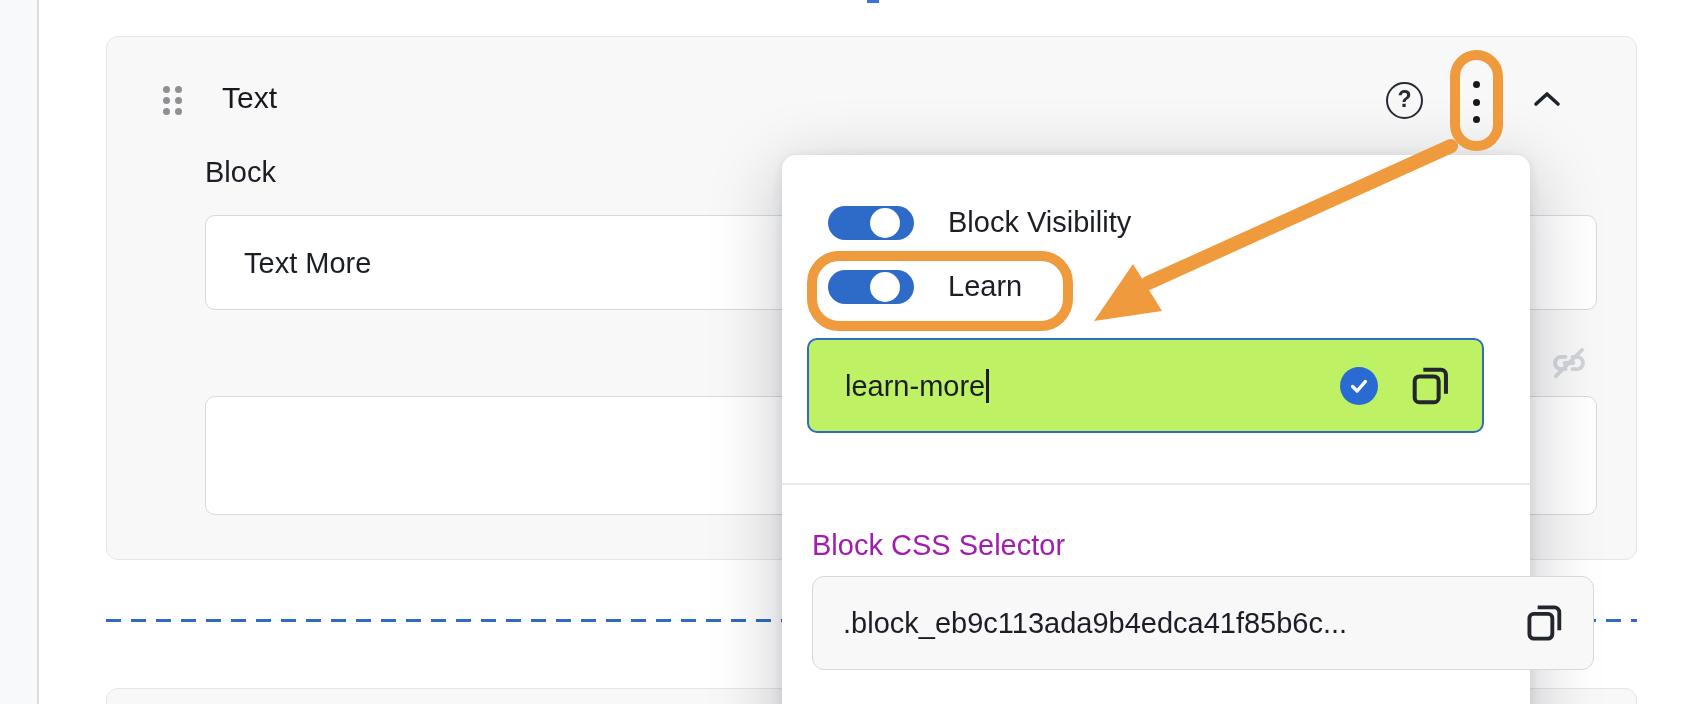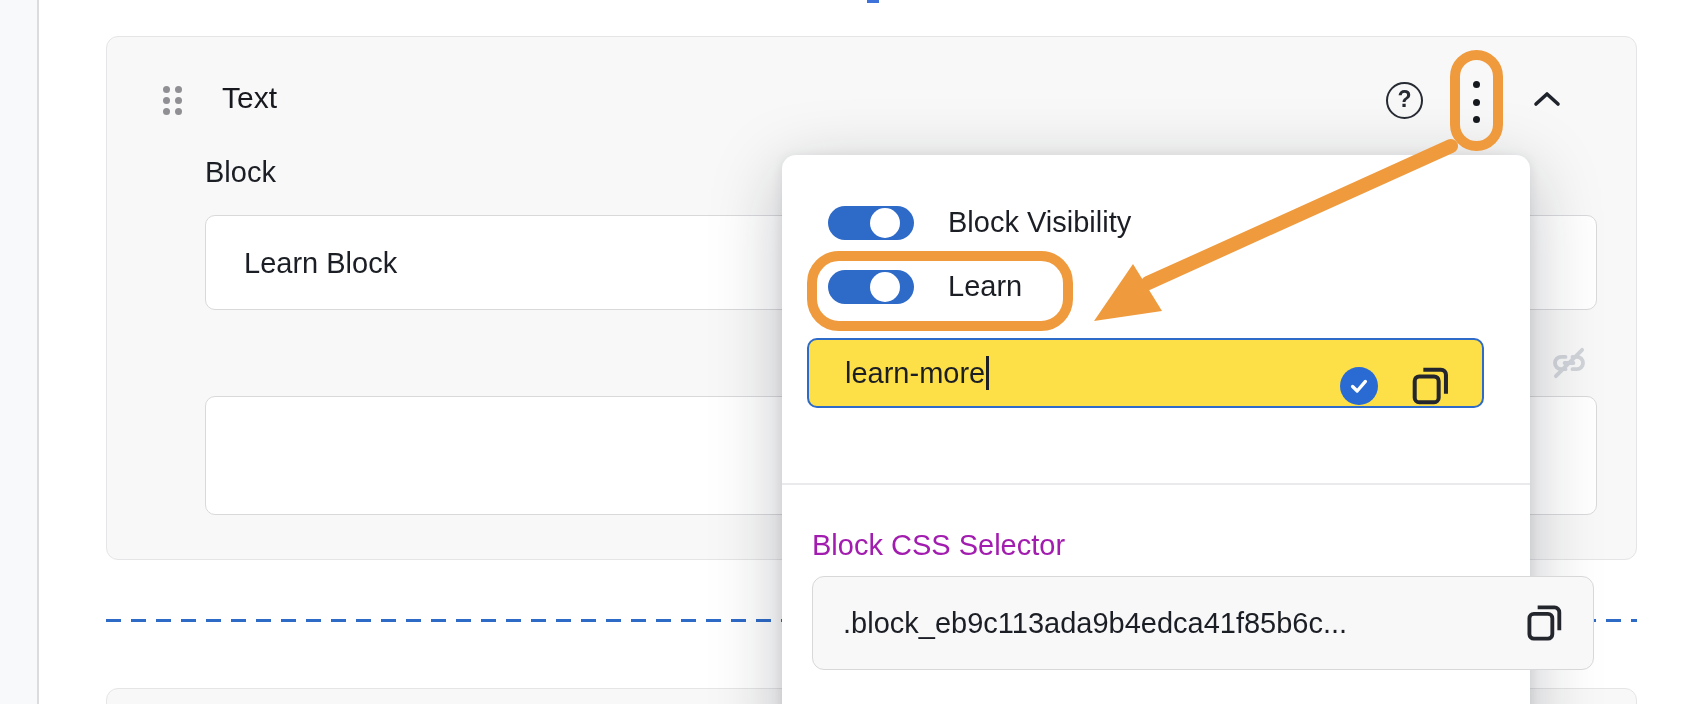--- a/index.html
+++ b/index.html
@@ -92,22 +92,22 @@
     position:absolute; top:2px; left:3px; width:30px; height:30px;
     border-radius:50%; background:#fff; transition:left .15s;
   }
   .toggle.on .knob { left:42px; }
   .toggle-label { font-size:29px; color:#1b1e24; white-space:nowrap; }
   .ring-highlight {
     position:absolute; left:25px; top:96px; width:266px; height:80px;
     border:10px solid #ef9a3d; border-radius:32px; z-index:3; pointer-events:none;
   }
   .anchor-input {
-    position:absolute; left:25px; top:183px; width:677px; height:70px;
-    background:#fde047; border:2.5px solid #2e6ac8; border-radius:10px;
+    position:absolute; left:25px; top:183px; width:677px; height:95px;
+    background:#bef264; border:2.5px solid #2e6ac8; border-radius:10px;
     display:flex; align-items:center;
   }
   .anchor-input .val { margin-left:36px; font-size:29px; color:#1b1e24; }
   .caret { display:inline-block; width:2.5px; height:34px; background:#1b1e24; margin-left:1px; vertical-align:-7px; }
   .check-badge {
     position:absolute; right:104px; top:27px; width:38px; height:38px;
     border-radius:50%; background:#2a6ad3; display:flex; align-items:center; justify-content:center;
   }
   .copy-btn { cursor:pointer; }
   .copy-anchor { position:absolute; right:28px; top:22px; }
@@ -158,21 +158,21 @@
   <div class="stadium-highlight"></div>
 
   <div class="chevron-up">
     <svg width="30" height="24" viewBox="0 0 30 24">
       <polyline points="4,16 15,6 26,16" fill="none" stroke="#1f232b" stroke-width="3.6" stroke-linecap="round" stroke-linejoin="round"></polyline>
     </svg>
   </div>
 
   <div class="field-label label-title">Block</div>
   <div class="text-input input-title">
-    <span class="val">Learn Block</span>
+    <span class="val">Text More</span>
   </div>
 
   <div class="unlink-btn">
     <svg width="44" height="42" viewBox="0 0 24 24">
       <g fill="none" stroke="#d1d4d9" stroke-width="2.2" stroke-linecap="round">
         <path d="M10 8.5 H7.5 a3.5 3.5 0 0 0 0 7 H10"></path>
         <path d="M14 8.5 h2.5 a3.5 3.5 0 0 1 0 7 H14"></path>
         <path d="M9.5 12 h5"></path>
         <line x1="19.5" y1="4.5" x2="4.5" y2="19.5"></line>
       </g>

